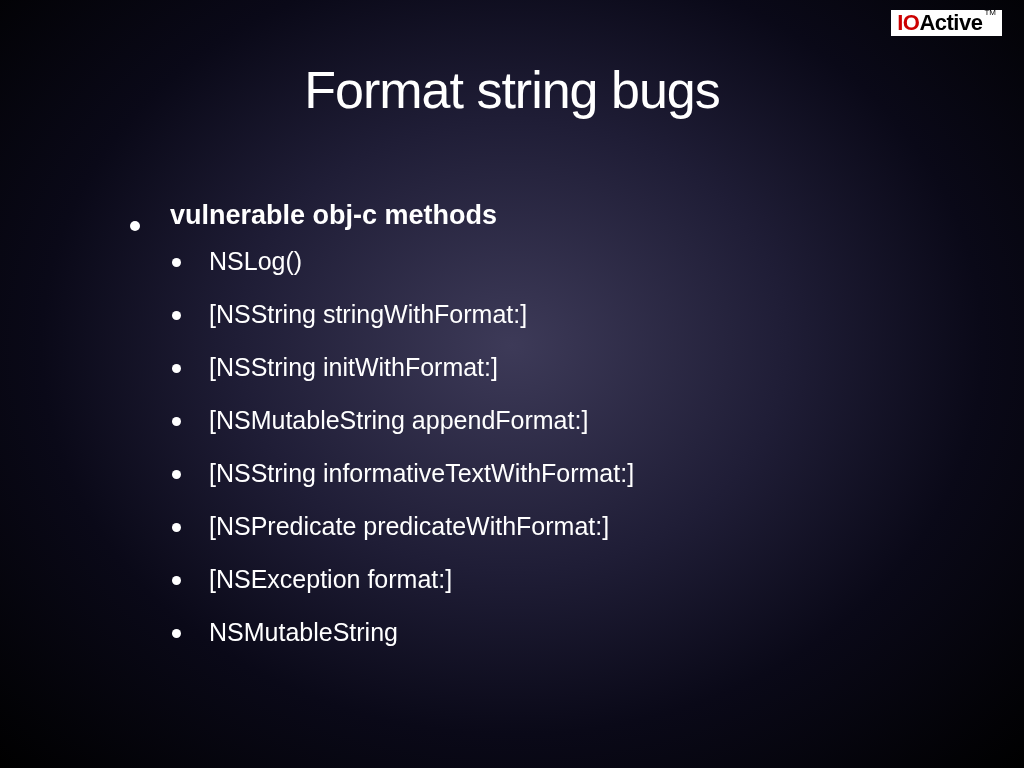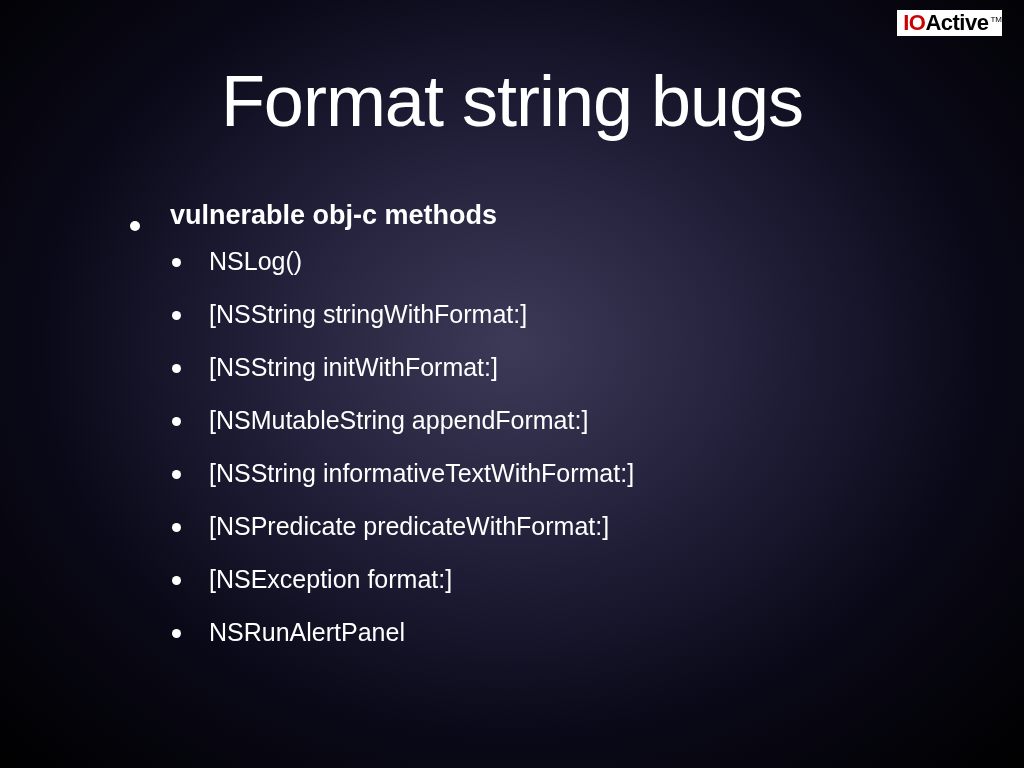--- a/index.html
+++ b/index.html
@@ -8,23 +8,23 @@
       background: radial-gradient(ellipse at center 45%, #3d3a58 0%, #1f1d36 38%, #0a0918 65%, #000000 100%);
       font-family: "Helvetica Neue", Arial, sans-serif;
       color: #ffffff;
       position: relative;
     }
     .logo {
       position: absolute;
       top: 10px;
       right: 22px;
       background: #ffffff;
-      padding: 2px 0 2px 6px;
+      padding: 2px 6px 2px 6px;
       display: flex;
-      align-items: flex-end;
+      align-items: center;
       line-height: 1;
     }
     .logo-io {
       color: #cc0000;
       font-weight: 800;
       font-size: 22px;
       letter-spacing: -0.5px;
     }
     .logo-active {
       color: #000000;
@@ -40,21 +40,21 @@
       margin-left: 2px;
       position: relative;
       top: -10px;
     }
     .title {
       position: absolute;
       top: 60px;
       left: 0;
       width: 100%;
       text-align: center;
-      font-size: 72px;
+      font-size: 52px;
       font-weight: 400;
       color: #ffffff;
       letter-spacing: -1px;
     }
     .content {
       position: absolute;
       top: 200px;
       left: 130px;
     }
     .main-bullet {
@@ -137,16 +137,16 @@
     <div class="sub-bullet">
       <div class="sub-bullet-dot"></div>
       <div class="sub-bullet-text">[NSPredicate predicateWithFormat:]</div>
     </div>
     <div class="sub-bullet">
       <div class="sub-bullet-dot"></div>
       <div class="sub-bullet-text">[NSException format:]</div>
     </div>
     <div class="sub-bullet">
       <div class="sub-bullet-dot"></div>
-      <div class="sub-bullet-text">NSRunAlertPanel</div>
+      <div class="sub-bullet-text">NSMutableString</div>
     </div>
   </div>
 </div>
 
 </body></html>

